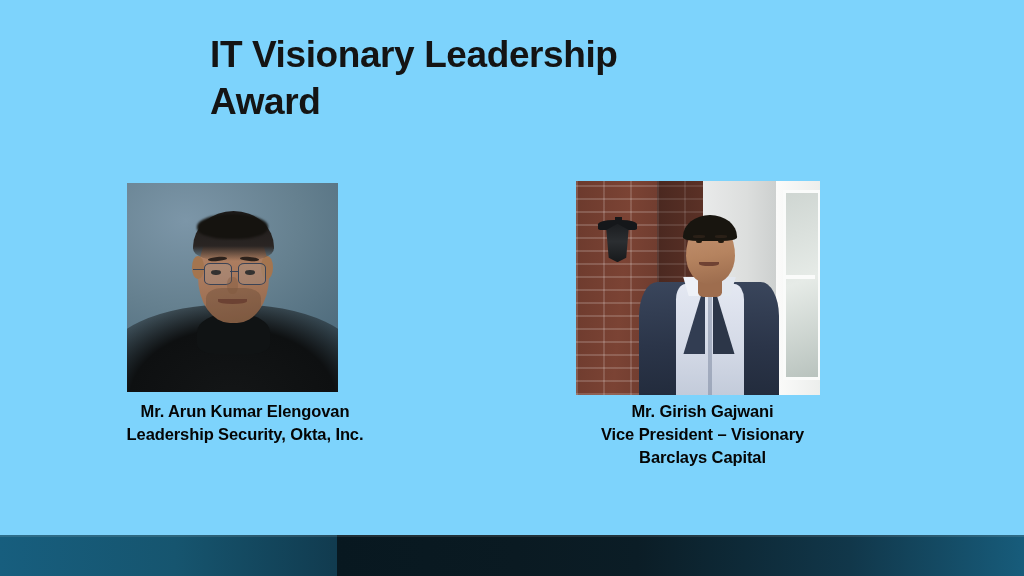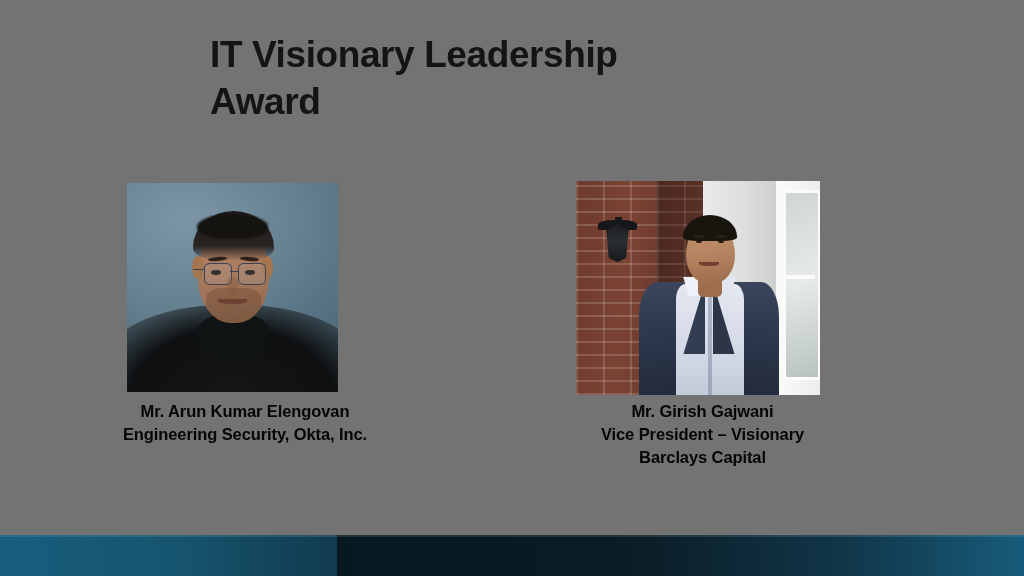--- a/index.html
+++ b/index.html
@@ -5,21 +5,21 @@
   html,body{margin:0;padding:0;}
   body{
     width:1024px;height:576px;
     background:#ffffff;
     font-family:"Liberation Sans", sans-serif;
     overflow:hidden;
     position:relative;
   }
   .slide{
     position:absolute;inset:0;
-    background:#737373;
+    background:#7dd3fc;
   }
 
   
   .slide-title{
     position:absolute;
     left:210px;top:31px;
     width:640px;
     font-size:37px;
     line-height:1.28;
     font-weight:bold;
@@ -231,21 +231,21 @@
       <div class="p1-glass-l"></div>
       <div class="p1-glass-r"></div>
       <div class="p1-bridge"></div>
       <div class="p1-temple"></div>
       <div class="p1-nose"></div>
       <div class="p1-mouth"></div>
     </div>
   </div>
 
   <div class="caption" id="caption-1">Mr. Arun Kumar Elengovan
-Engineering Security, Okta, Inc.</div>
+Leadership Security, Okta, Inc.</div>
 
   <div class="photo" id="photo-2">
     <div class="inner">
       <div class="p2-wall"></div>
       <div class="p2-wall-dark"></div>
       <div class="p2-siding"></div>
       <div class="p2-win"></div>
       <div class="p2-win-pane"></div>
       <div class="p2-win-mull"></div>
       <div class="p2-lantern-arm"></div>

